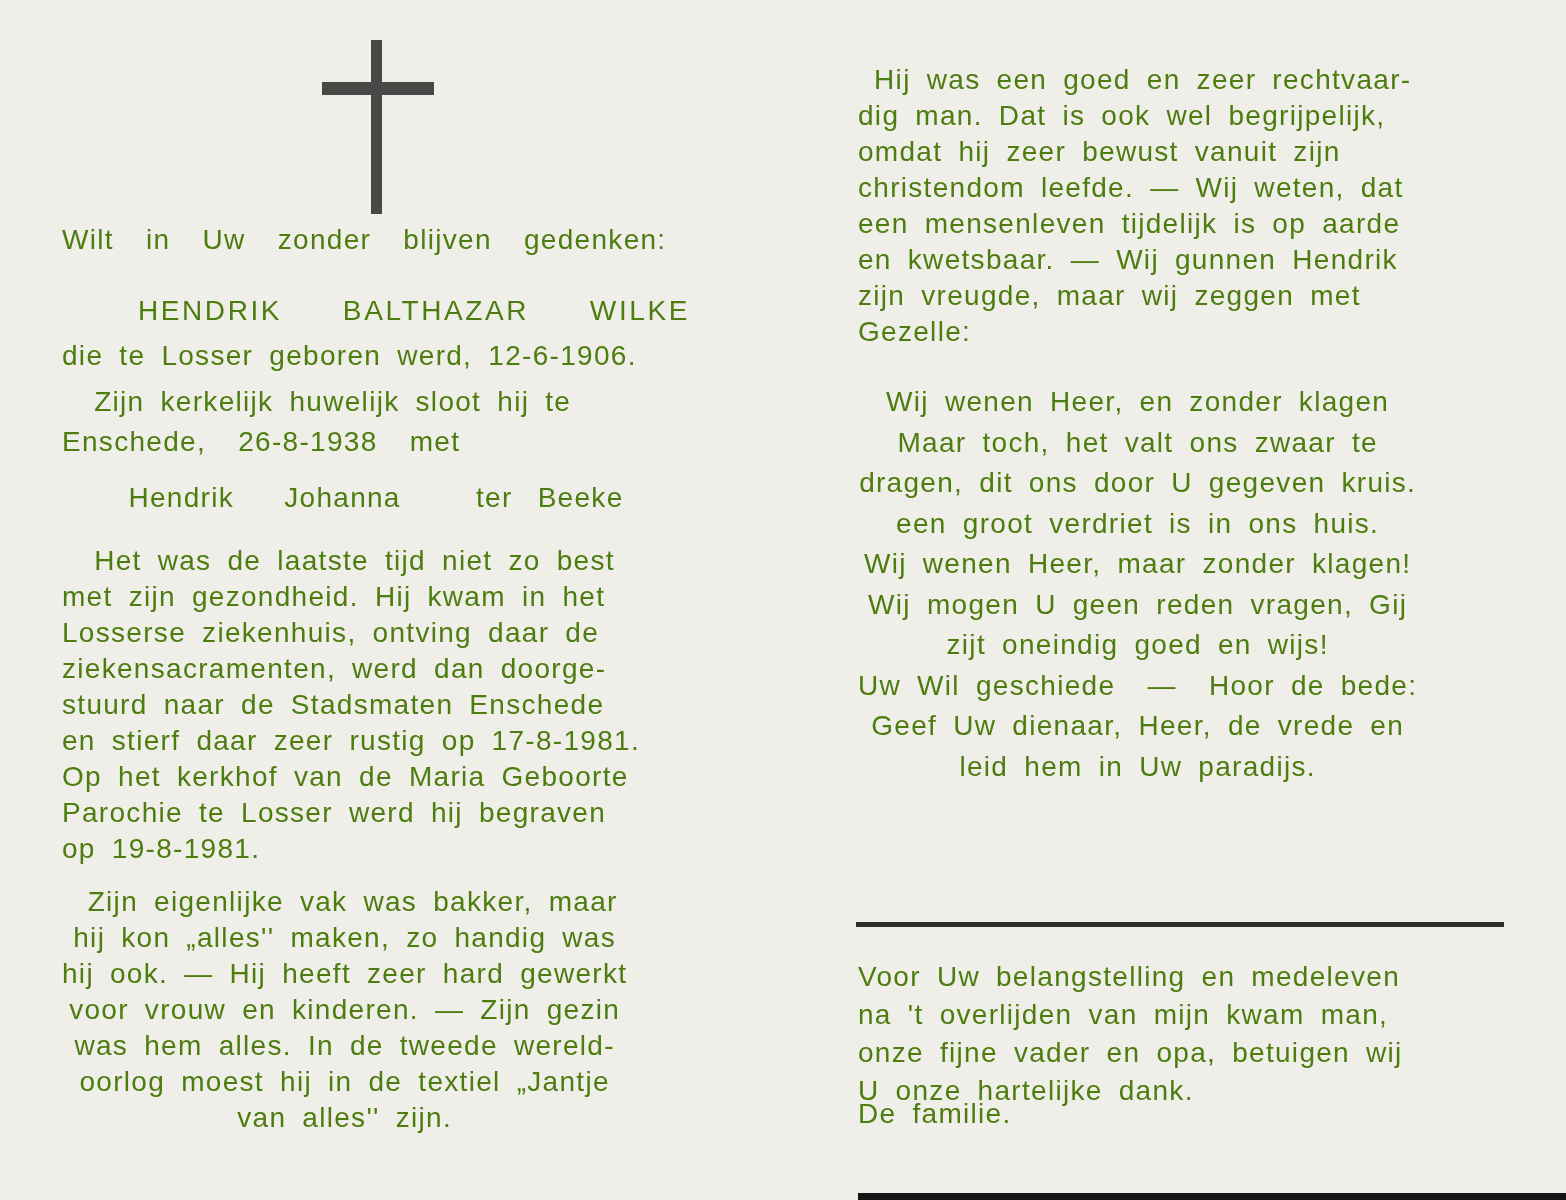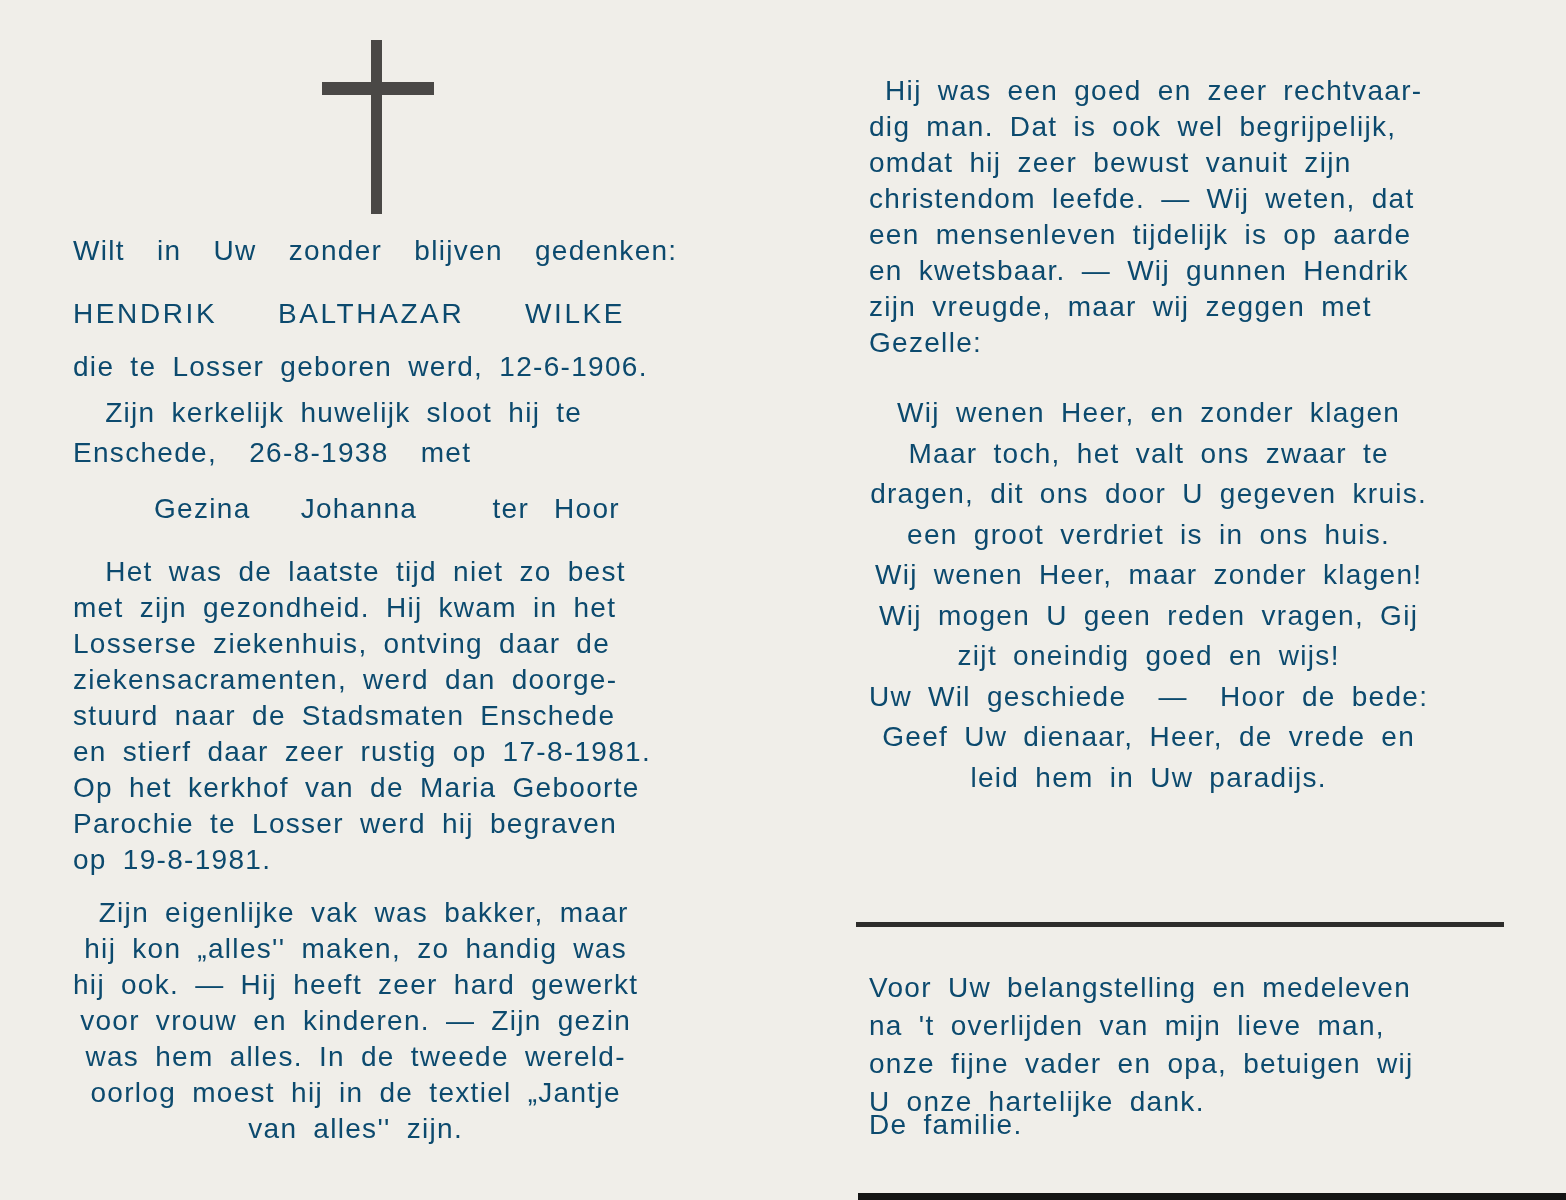--- a/index.html
+++ b/index.html
@@ -11,27 +11,27 @@
     position: relative;
     width: 1566px;
     height: 1200px;
     background: #f0eee9;
     overflow: hidden;
     font-family: "Liberation Sans", "DejaVu Sans", sans-serif;
     color: #3d3b38;
   }
   .tb {
     position: absolute;
-    margin: 11px;
+    margin: 0;
     white-space: pre-wrap;
     font-size: 28px;
     line-height: 36px;
     letter-spacing: 1.3px;
     word-spacing: 7px;
-    color: #0c4a6e;
+    color: #4d7c0f;
   }
   
   .cross {
     position: absolute;
     left: 322px;
     top: 40px;
     width: 112px;
     height: 174px;
   }
   .cross-v {
@@ -45,21 +45,21 @@
   .cross-h {
     position: absolute;
     left: 0;
     top: 42px;
     width: 112px;
     height: 13px;
     background: #4a4846;
   }
   
   #intro        { left: 62px;  top: 222px; }
-  #name         { left: 62px;  top: 285px; width: 628px; text-align: left; letter-spacing: 2.6px; word-spacing: 20px; }
+  #name         { left: 62px;  top: 293px; width: 628px; text-align: right; letter-spacing: 2.6px; word-spacing: 20px; }
   #birth        { left: 62px;  top: 338px; }
   #marriage     { left: 62px;  top: 382px; line-height: 40px; }
   #spouse       { left: 62px;  top: 480px; width: 628px; text-align: center; word-spacing: 16px; }
   #para-illness { left: 62px;  top: 543px; }
   #para-work    { left: 62px;  top: 884px; text-align: center; }
   
   #para-character { left: 858px; top: 62px;  }
   #poem           { left: 858px; top: 382px; line-height: 40.5px; text-align: center; }
   .rule {
     position: absolute;
@@ -94,21 +94,21 @@
 
     <p class="tb" id="intro">Wilt  in  Uw  zonder  blijven  gedenken:</p>
 
     <p class="tb" id="name">HENDRIK  BALTHAZAR  WILKE</p>
 
     <p class="tb" id="birth">die te Losser geboren werd, 12-6-1906.</p>
 
     <p class="tb" id="marriage">  Zijn kerkelijk huwelijk sloot hij te
 Enschede,  26-8-1938  met</p>
 
-    <p class="tb" id="spouse">Gezina  Johanna   ter Hoor</p>
+    <p class="tb" id="spouse">Hendrik  Johanna   ter Beeke</p>
 
     <p class="tb" id="para-illness">  Het was de laatste tijd niet zo best
 met zijn gezondheid. Hij kwam in het
 Losserse ziekenhuis, ontving daar de
 ziekensacramenten, werd dan doorge-
 stuurd naar de Stadsmaten Enschede
 en stierf daar zeer rustig op 17-8-1981.
 Op het kerkhof van de Maria Geboorte
 Parochie te Losser werd hij begraven
 op 19-8-1981.</p>
@@ -139,21 +139,21 @@
 Wij wenen Heer, maar zonder klagen!
 Wij mogen U geen reden vragen, Gij
 zijt oneindig goed en wijs!
 Uw Wil geschiede  —  Hoor de bede:
 Geef Uw dienaar, Heer, de vrede en
 leid hem in Uw paradijs.</p>
 
     <div class="rule"></div>
 
     <p class="tb" id="thanks">Voor Uw belangstelling en medeleven
-na 't overlijden van mijn lieve man,
+na 't overlijden van mijn kwam man,
 onze fijne vader en opa, betuigen wij
 U onze hartelijke dank.</p>
 
     <p class="tb" id="signature">De familie.</p>
   </div>
 
   <div class="scan-edge"></div>
 
 </div>
 

